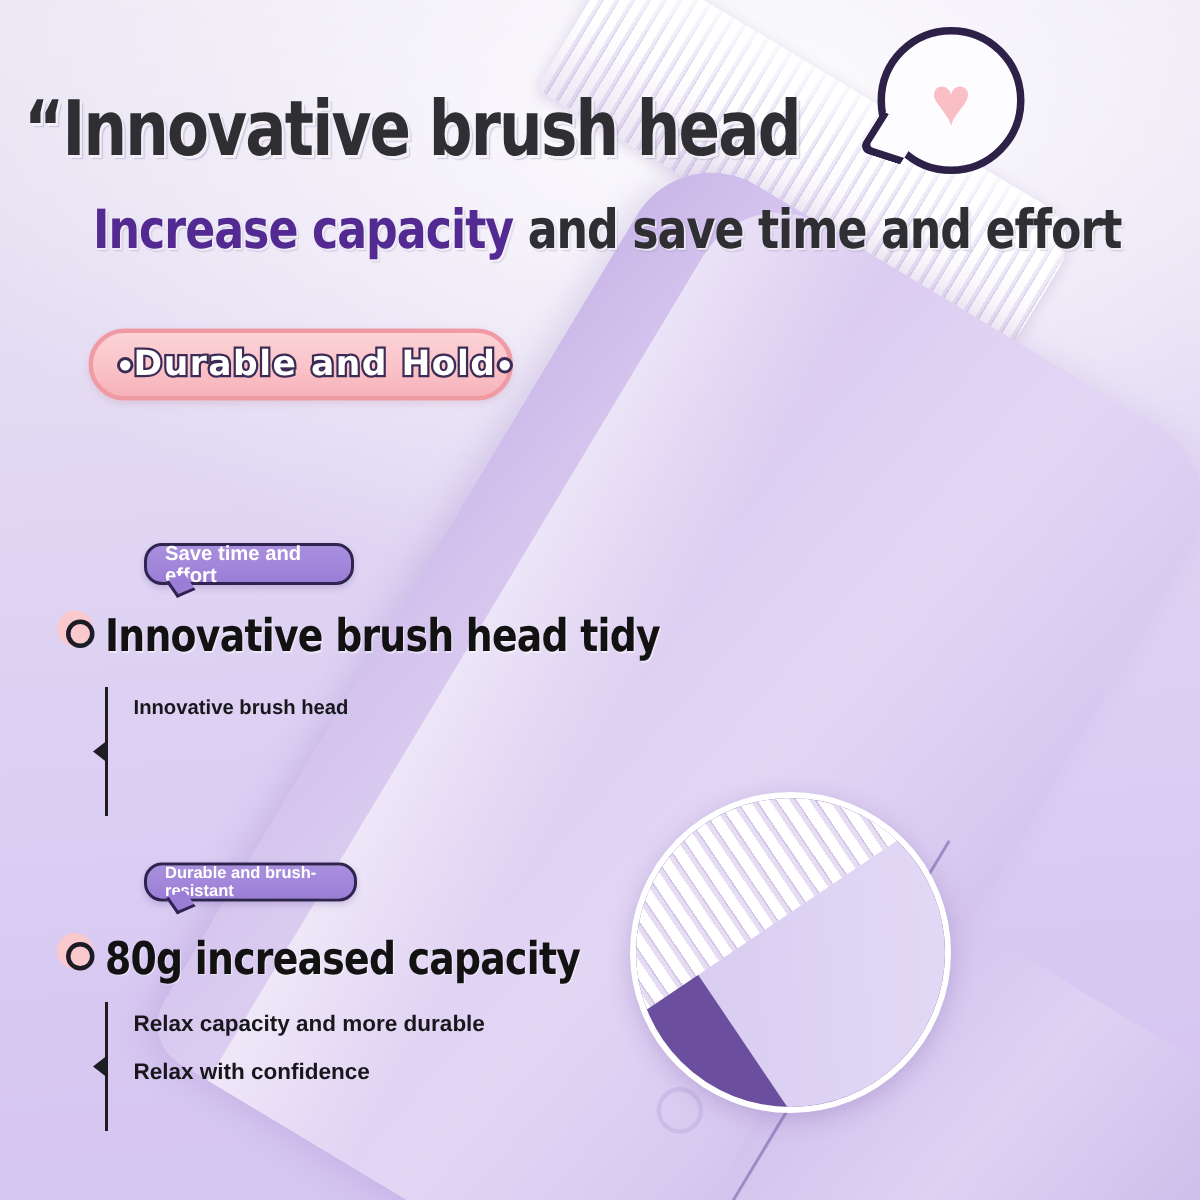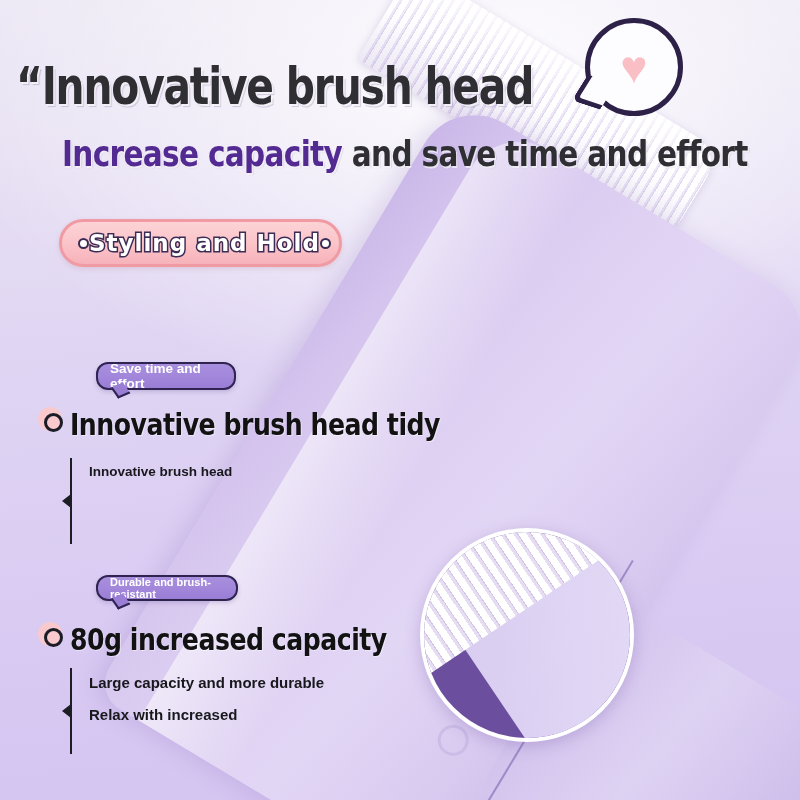--- a/index.html
+++ b/index.html
@@ -391,21 +391,21 @@
     <span class="mask"></span>
     <span class="heart-glyph">♥</span>
   </div>
 
   <div class="headline-1"><span>“</span><span>Innovative brush head</span></div>
 
   <div class="headline-2"><span class="accent">Increase capacity</span><span> and save time and effort</span></div>
 
   <div class="pill-badge">
     <span class="pill-dot"></span>
-    <span class="pill-text">Styling and Hold</span>
+    <span class="pill-text">Durable and Hold</span>
     <span class="pill-dot"></span>
   </div>
 
   <div class="tag-bubble" id="tag-1">
     <span class="tail"></span>
     <span>Save time and effort</span>
   </div>
 
   <div class="marker" id="marker-1">
     <span class="blob"></span>
@@ -431,18 +431,18 @@
     <span class="blob"></span>
     <span class="ring"></span>
   </div>
 
   <div class="feature-heading" id="heading-2">80g increased capacity</div>
 
   <div class="sub-block" id="sub-2">
     <span class="sub-rule"></span>
     <span class="sub-arrow"></span>
     <div class="sub-lines">
-      <div class="sub-line">Large capacity and more durable</div>
-      <div class="sub-line">Relax with increased</div>
+      <div class="sub-line">Relax capacity and more durable</div>
+      <div class="sub-line">Relax with confidence</div>
     </div>
   </div>
 
 </div>
 
 </body></html>

